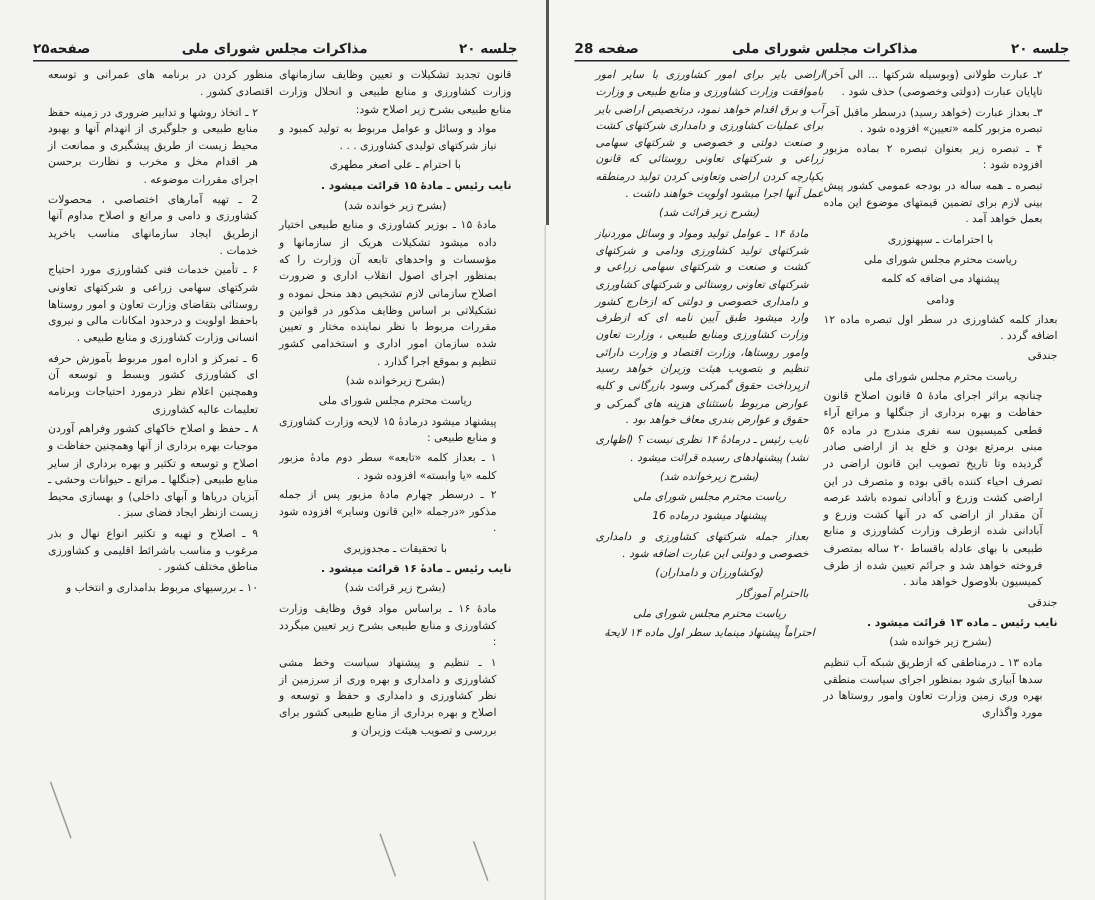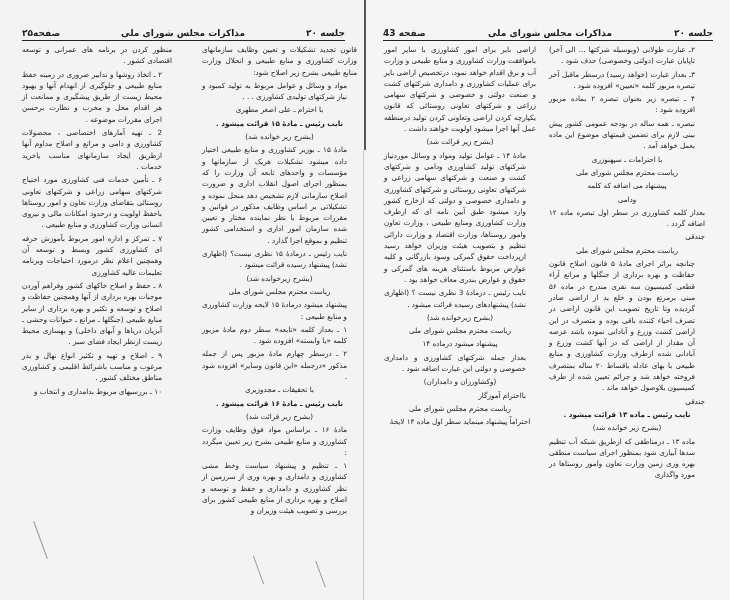--- a/index.html
+++ b/index.html
@@ -28,26 +28,26 @@
     direction: rtl; font-weight: bold; font-size: 9px;
     border-bottom: 1.5px solid #222; padding-bottom: 2px;
   }
   .page.left .header { left: 22px; width: 323px; }
   .page.right .header { left: 18px; width: 330px; }
   .col {
     position: absolute; top: 44px; direction: rtl; text-align: justify;
     font-size: 7.2px; line-height: 11.3px;
   }
   .col p { margin: 0 0 2px 0; }
-  .c-ll { left: 22px; width: 150px; }
-  .c-lr { left: 202px; width: 155px; }
-  .c-rl { left: 19px; width: 152px; }
+  .c-ll { left: 32px; width: 150px; }
+  .c-lr { left: 186px; width: 155px; }
+  .c-rl { left: 32px; width: 152px; font-style: italic; }
   .c-rr { left: 184px; width: 156px; }
   .center { text-align: center; }
-  .bold { font-weight: bold; }
+  .bold { font-weight: bold; text-align: right; }
   .indent { padding-right: 10px; }
   .mark {
     position: absolute; width: 1px; background: #999; transform: rotate(-20deg);
   }
 </style>
 </head>
 <body>
 
 <div class="spread">
 
@@ -57,49 +57,48 @@
       <span>مذاکرات مجلس شورای ملی</span>
       <span>صفحه۲۵</span>
     </div>
     <div class="col c-lr">
         <p>قانون تجدید تشکیلات و تعیین وظایف سازمانهای وزارت کشاورزی و منابع طبیعی و انحلال وزارت منابع طبیعی بشرح زیر اصلاح شود:</p>
         <p class="indent">مواد و وسائل و عوامل مربوط به تولید کمبود و نیاز شرکتهای تولیدی کشاورزی . . .</p>
         <p class="center">با احترام ـ علی اصغر مطهری</p>
         <p class="center bold">نایب رئیس ـ مادهٔ ۱۵ قرائت میشود .</p>
         <p class="center">(بشرح زیر خوانده شد)</p>
         <p class="indent">مادهٔ ۱۵ ـ بوزیر کشاورزی و منابع طبیعی اختیار داده میشود تشکیلات هریک از سازمانها و مؤسسات و واحدهای تابعه آن وزارت را که بمنظور اجرای اصول انقلاب اداری و ضرورت اصلاح سازمانی لازم تشخیص دهد منحل نموده و تشکیلاتی بر اساس وظایف مذکور در قوانین و مقررات مربوط با نظر نماینده مختار و تعیین شده سازمان امور اداری و استخدامی کشور تنظیم و بموقع اجرا گذارد .</p>
-        <p class="indent">نایب رئیس ـ درمادهٔ ۱۵ نظری نیست؟ (اظهاری نشد) پیشنهاد رسیده قرائت میشود .</p>
         <p class="center">(بشرح زیرخوانده شد)</p>
         <p class="center">ریاست محترم مجلس شورای ملی</p>
         <p class="indent">پیشنهاد میشود درمادهٔ ۱۵ لایحه وزارت کشاورزی و منابع طبیعی :</p>
         <p class="indent">۱ ـ بعداز کلمه «تابعه» سطر دوم مادهٔ مزبور کلمه «یا وابسته» افزوده شود .</p>
         <p class="indent">۲ ـ درسطر چهارم مادهٔ مزبور پس از جمله مذکور «درجمله «این قانون وسایر» افزوده شود .</p>
         <p class="center">با تحقیقات ـ مجدوزیری</p>
         <p class="center bold">نایب رئیس ـ مادهٔ ۱۶ قرائت میشود .</p>
         <p class="center">(بشرح زیر قرائت شد)</p>
         <p class="indent">مادهٔ ۱۶ ـ براساس مواد فوق وظایف وزارت کشاورزی و منابع طبیعی بشرح زیر تعیین میگردد :</p>
         <p class="indent">۱ ـ تنظیم و پیشنهاد سیاست وخط مشی کشاورزی و دامداری و بهره وری از سرزمین از نظر کشاورزی و دامداری و حفظ و توسعه و اصلاح و بهره برداری از منابع طبیعی کشور برای بررسی و تصویب هیئت وزیران و</p>
       </div>
     <div class="col c-ll">
         <p>منظور کردن در برنامه های عمرانی و توسعه اقتصادی کشور .</p>
         <p class="indent">۲ ـ اتخاذ روشها و تدابیر ضروری در زمینه حفظ منابع طبیعی و جلوگیری از انهدام آنها و بهبود محیط زیست از طریق پیشگیری و ممانعت از هر اقدام مخل و مخرب و نظارت برحسن اجرای مقررات موضوعه .</p>
         <p class="indent">2 ـ تهیه آمارهای اختصاصی ، محصولات کشاورزی و دامی و مراتع و اصلاح مداوم آنها ازطریق ایجاد سازمانهای مناسب یاخرید خدمات .</p>
         <p class="indent">۶ ـ تأمین خدمات فنی کشاورزی مورد احتیاج شرکتهای سهامی زراعی و شرکتهای تعاونی روستائی بتقاضای وزارت تعاون و امور روستاها باحفظ اولویت و درحدود امکانات مالی و نیروی انسانی وزارت کشاورزی و منابع طبیعی .</p>
-        <p class="indent">۷ ـ تمرکز و اداره امور مربوط بآموزش حرفه ای کشاورزی کشور وبسط و توسعه آن وهمچنین اعلام نظر درمورد احتیاجات وبرنامه تعلیمات عالیه کشاورزی</p>
+        <p class="indent">6 ـ تمرکز و اداره امور مربوط بآموزش حرفه ای کشاورزی کشور وبسط و توسعه آن وهمچنین اعلام نظر درمورد احتیاجات وبرنامه تعلیمات عالیه کشاورزی</p>
         <p class="indent">۸ ـ حفظ و اصلاح خاکهای کشور وفراهم آوردن موجبات بهره برداری از آنها وهمچنین حفاظت و اصلاح و توسعه و تکثیر و بهره برداری از سایر منابع طبیعی (جنگلها ـ مراتع ـ حیوانات وحشی ـ آبزیان دریاها و آبهای داخلی) و بهسازی محیط زیست ازنظر ایجاد فضای سبز .</p>
         <p class="indent">۹ ـ اصلاح و تهیه و تکثیر انواع نهال و بذر مرغوب و مناسب باشرائط اقلیمی و کشاورزی مناطق مختلف کشور .</p>
         <p class="indent">۱۰ ـ بررسیهای مربوط بدامداری و انتخاب و</p>
       </div>
   </div>
 
   <div class="page right">
     <div class="header">
       <span>جلسه ۲۰</span>
       <span>مذاکرات مجلس شورای ملی</span>
-      <span>صفحه 43</span>
+      <span>صفحه 28</span>
     </div>
     <div class="col c-rr">
         <p class="indent">۲ـ عبارت طولانی (وبوسیله شرکتها ... الی آخر) تاپایان عبارت (دولتی وخصوصی) حذف شود .</p>
         <p class="indent">۳ـ بعداز عبارت (خواهد رسید) درسطر ماقبل آخر تبصره مزبور کلمه «تعیین» افزوده شود .</p>
         <p class="indent">۴ ـ تبصره زیر بعنوان تبصره ۲ بماده مزبور افزوده شود :</p>
         <p class="indent">تبصره ـ همه ساله در بودجه عمومی کشور پیش بینی لازم برای تضمین قیمتهای موضوع این ماده بعمل خواهد آمد .</p>
         <p class="center">با احترامات ـ سپهنوزری</p>
         <p class="center">ریاست محترم مجلس شورای ملی</p>
         <p class="center">پیشنهاد می اضافه که کلمه</p>
         <p class="center">ودامی</p>
@@ -109,24 +108,24 @@
         <p class="indent">چنانچه براثر اجرای مادهٔ ۵ قانون اصلاح قانون حفاظت و بهره برداری از جنگلها و مراتع آراء قطعی کمیسیون سه نفری مندرج در ماده ۵۶ مبنی برمرتع بودن و خلع ید از اراضی صادر گردیده وتا تاریخ تصویب این قانون اراضی در تصرف احیاء کننده باقی بوده و متصرف در این اراضی کشت وزرع و آبادانی نموده باشد عرصه آن مقدار از اراضی که در آنها کشت وزرع و آبادانی شده ازطرف وزارت کشاورزی و منابع طبیعی با بهای عادله باقساط ۲۰ ساله بمتصرف فروخته خواهد شد و جرائم تعیین شده از طرف کمیسیون بلاوصول خواهد ماند .</p>
         <p>جندقی</p>
         <p class="center bold">نایب رئیس ـ ماده ۱۳ قرائت میشود .</p>
         <p class="center">(بشرح زیر خوانده شد)</p>
         <p class="indent">ماده ۱۳ ـ درمناطقی که ازطریق شبکه آب تنظیم سدها آبیاری شود بمنظور اجرای سیاست منطقی بهره وری زمین وزارت تعاون وامور روستاها در مورد واگذاری</p>
       </div>
     <div class="col c-rl">
         <p>اراضی بایر برای امور کشاورزی با سایر امور باموافقت وزارت کشاورزی و منابع طبیعی و وزارت آب و برق اقدام خواهد نمود، درتخصیص اراضی بایر برای عملیات کشاورزی و دامداری شرکتهای کشت و صنعت دولتی و خصوصی و شرکتهای سهامی زراعی و شرکتهای تعاونی روستائی که قانون یکپارچه کردن اراضی وتعاونی کردن تولید درمنطقه عمل آنها اجرا میشود اولویت خواهند داشت .</p>
         <p class="center">(بشرح زیر قرائت شد)</p>
         <p class="indent">مادهٔ ۱۴ ـ عوامل تولید ومواد و وسائل موردنیاز شرکتهای تولید کشاورزی ودامی و شرکتهای کشت و صنعت و شرکتهای سهامی زراعی و شرکتهای تعاونی روستائی و شرکتهای کشاورزی و دامداری خصوصی و دولتی که ازخارج کشور وارد میشود طبق آیین نامه ای که ازطرف وزارت کشاورزی ومنابع طبیعی ، وزارت تعاون وامور روستاها، وزارت اقتصاد و وزارت دارائی تنظیم و بتصویب هیئت وزیران خواهد رسید ازپرداخت حقوق گمرکی وسود بازرگانی و کلیه عوارض مربوط باستثنای هزینه های گمرکی و حقوق و عوارض بندری معاف خواهد بود .</p>
-        <p class="indent">نایب رئیس ـ درمادهٔ 3 نظری نیست ؟ (اظهاری نشد) پیشنهادهای رسیده قرائت میشود .</p>
+        <p class="indent">نایب رئیس ـ درمادهٔ ۱۴ نظری نیست ؟ (اظهاری نشد) پیشنهادهای رسیده قرائت میشود .</p>
         <p class="center">(بشرح زیرخوانده شد)</p>
         <p class="center">ریاست محترم مجلس شورای ملی</p>
-        <p class="center">پیشنهاد میشود درماده ۱۴</p>
+        <p class="center">پیشنهاد میشود درماده 16</p>
         <p class="indent">بعداز جمله شرکتهای کشاورزی و دامداری خصوصی و دولتی این عبارت اضافه شود .</p>
         <p class="center">(وکشاورزان و دامداران)</p>
         <p class="indent">بااحترام آموزگار</p>
         <p class="center">ریاست محترم مجلس شورای ملی</p>
         <p class="center">احتراماً پیشنهاد مینماید سطر اول ماده ۱۴ لایحهٔ</p>
       </div>
   </div>
 
   <div class="fold"></div>
   <div class="fold-shadow"></div>

